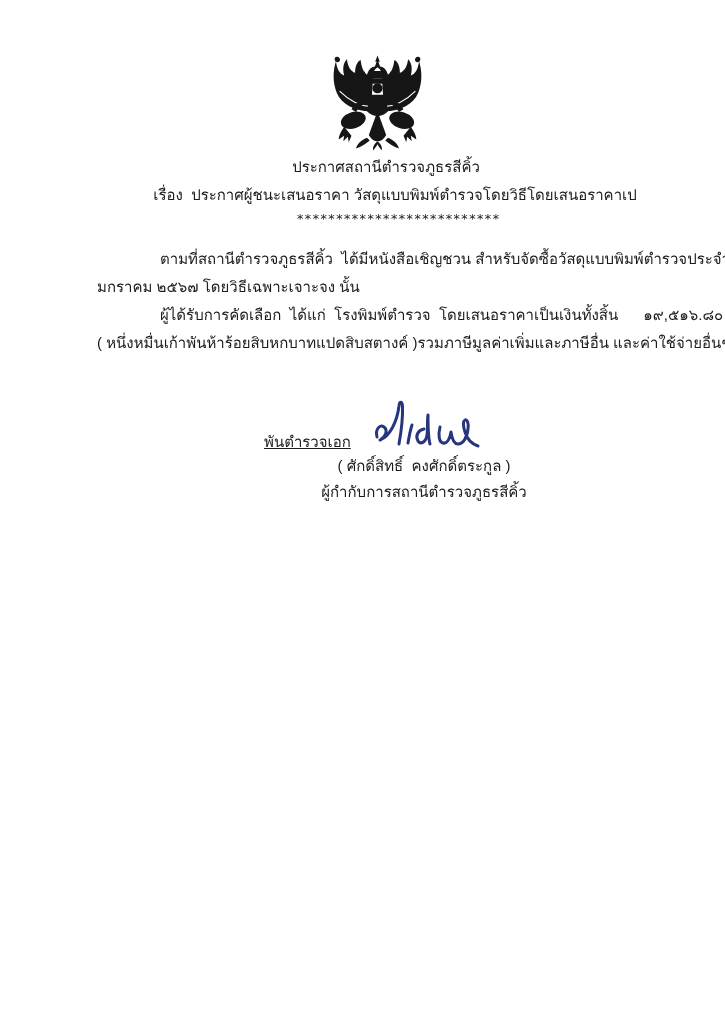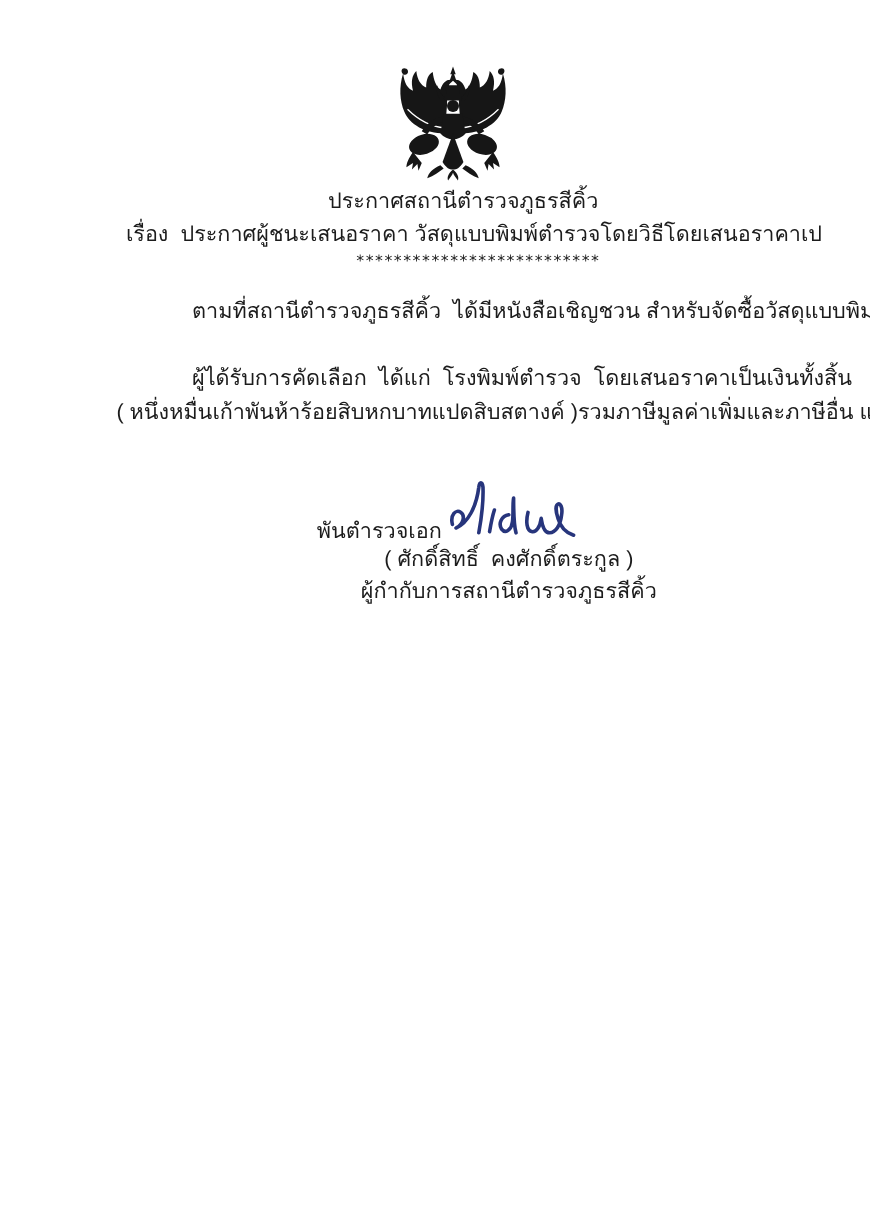--- a/index.html
+++ b/index.html
@@ -15,21 +15,21 @@
     height: 1024px;
     margin: 0 auto;
     background: var(--page-bg);
     overflow: hidden;
     font-family: "Liberation Sans", sans-serif;
     color: var(--text-color);
   }
   .line {
     position: absolute;
     white-space: pre;
-    font-size: 18px;
+    font-size: 15px;
     line-height: 24px;
     color: var(--text-color);
   }
   .center-x { transform: translateX(-50%); }
   .divider {
     font-size: 13px;
     letter-spacing: 0px;
     font-family: "DejaVu Sans Mono", monospace;
   }
   .emblem {
@@ -92,26 +92,27 @@
       <path d="M46 91 C39 94 35 98 34 103 C40 101 45 97 49 94 Z"></path>
       <path d="M69 91 C76 94 80 98 81 103 C75 101 70 97 66 94 Z"></path>
     </g>
   </svg>
 
   <div class="line center-x" style="left:386px; top:155px;">ประกาศสถานีตำรวจภูธรสีคิ้ว</div>
   <div class="line center-x" style="left:395px; top:183px;">เรื่อง  ประกาศผู้ชนะเสนอราคา วัสดุแบบพิมพ์ตำรวจโดยวิธีโดยเสนอราคาเป</div>
   <div class="line center-x divider" style="left:398px; top:207px;">**************************</div>
 
   <div class="line" style="left:160px; top:247px;">ตามที่สถานีตำรวจภูธรสีคิ้ว  ได้มีหนังสือเชิญชวน สำหรับจัดซื้อวัสดุแบบพิมพ์ตำรวจประจำเดือน</div>
+  <div class="line" style="left:97px; top:275px;">มกราคม ๒๕๖๗ โดยวิธีเฉพาะเจาะจง นั้น</div>
 
   <div class="line" style="left:160px; top:303px;">ผู้ได้รับการคัดเลือก  ได้แก่  โรงพิมพ์ตำรวจ  โดยเสนอราคาเป็นเงินทั้งสิ้น      ๑๙,๕๑๖.๘๐  บาท</div>
   <div class="line" style="left:97px; top:331px;">( หนึ่งหมื่นเก้าพันห้าร้อยสิบหกบาทแปดสิบสตางค์ )รวมภาษีมูลค่าเพิ่มและภาษีอื่น และค่าใช้จ่ายอื่นๆ ทั้งปวง</div>
 
 
-  <div class="line" style="left:264px; top:430px;">พันตำรวจเอก</div>
+  <div class="line" style="left:264px; top:430px;text-decoration:underline;">พันตำรวจเอก</div>
 
   <svg class="signature" viewBox="0 0 118 54" aria-hidden="true">
     <g fill="none" stroke="currentColor" stroke-width="3" stroke-linecap="round" stroke-linejoin="round">
       <path d="M7 39 C5 31 10 26 14 29 C18 32 16 39 10 42 C20 38 27 24 29 8 C29.5 3 32 3 32.5 8 C33 22 31 35 29 46"></path>
       <path d="M42 27 C40 33 39 39 38 45"></path>
       <path d="M54 31 C48 32 45 38 48 43 C51 47 56 44 57 37 C58 31 57 23 58 17 C58 27 58 39 60 46"></path>
       <path d="M70 29 C68 37 69 44 73 45 C77 46 80 41 81 34 C82 41 84 46 88 46 C93 46 97 40 98 31 C99 25 97 21 95 22 C93 23 93 28 95 34 C97 41 102 46 108 48"></path>
     </g>
   </svg>
 

